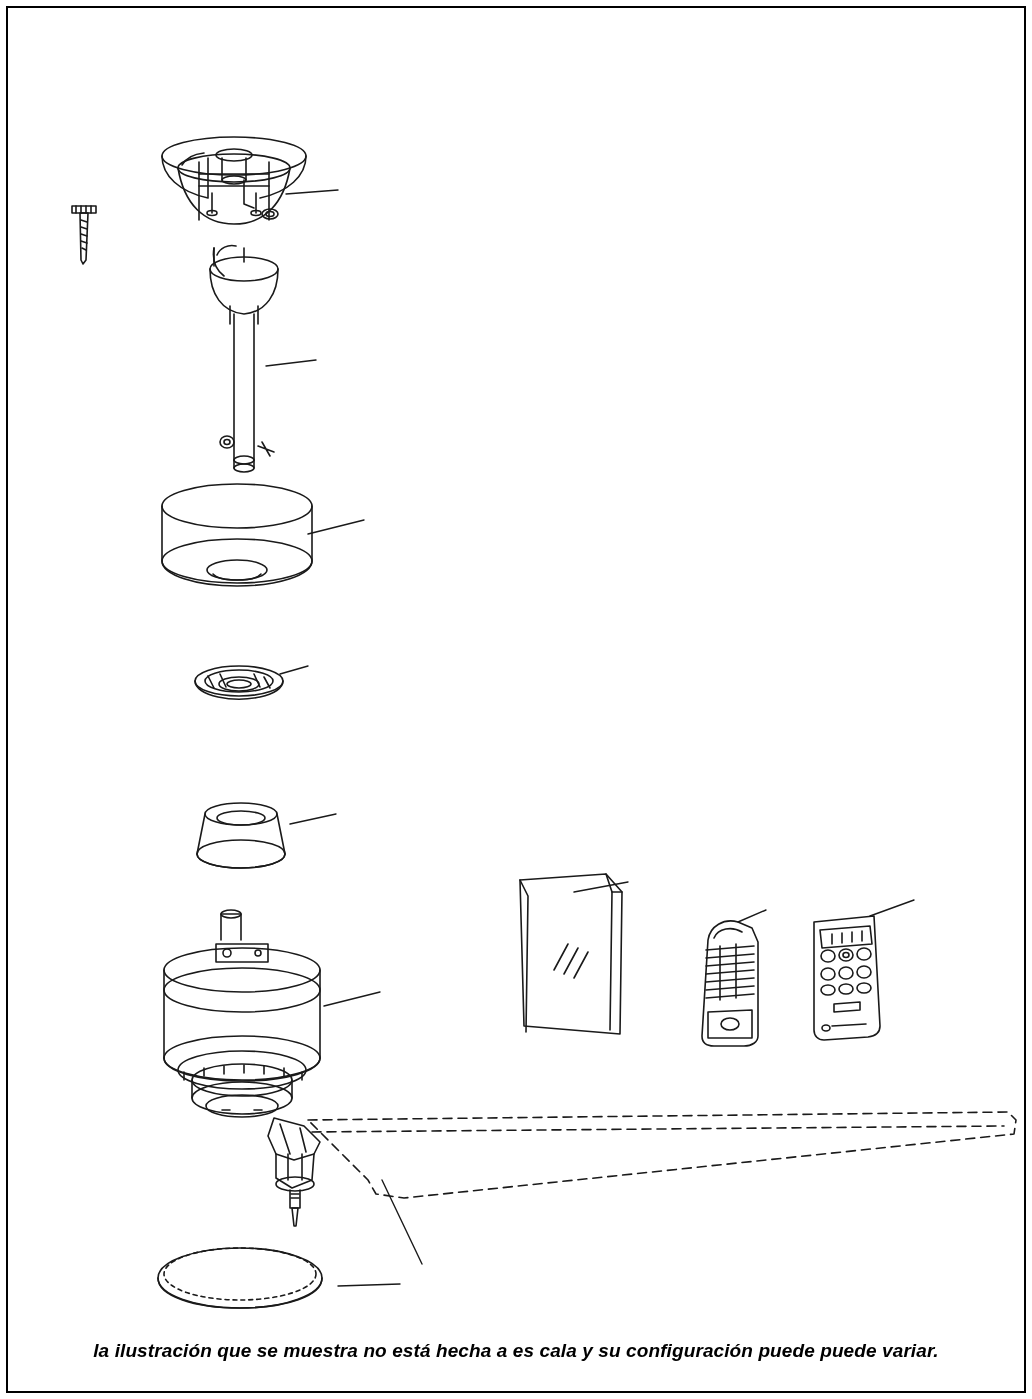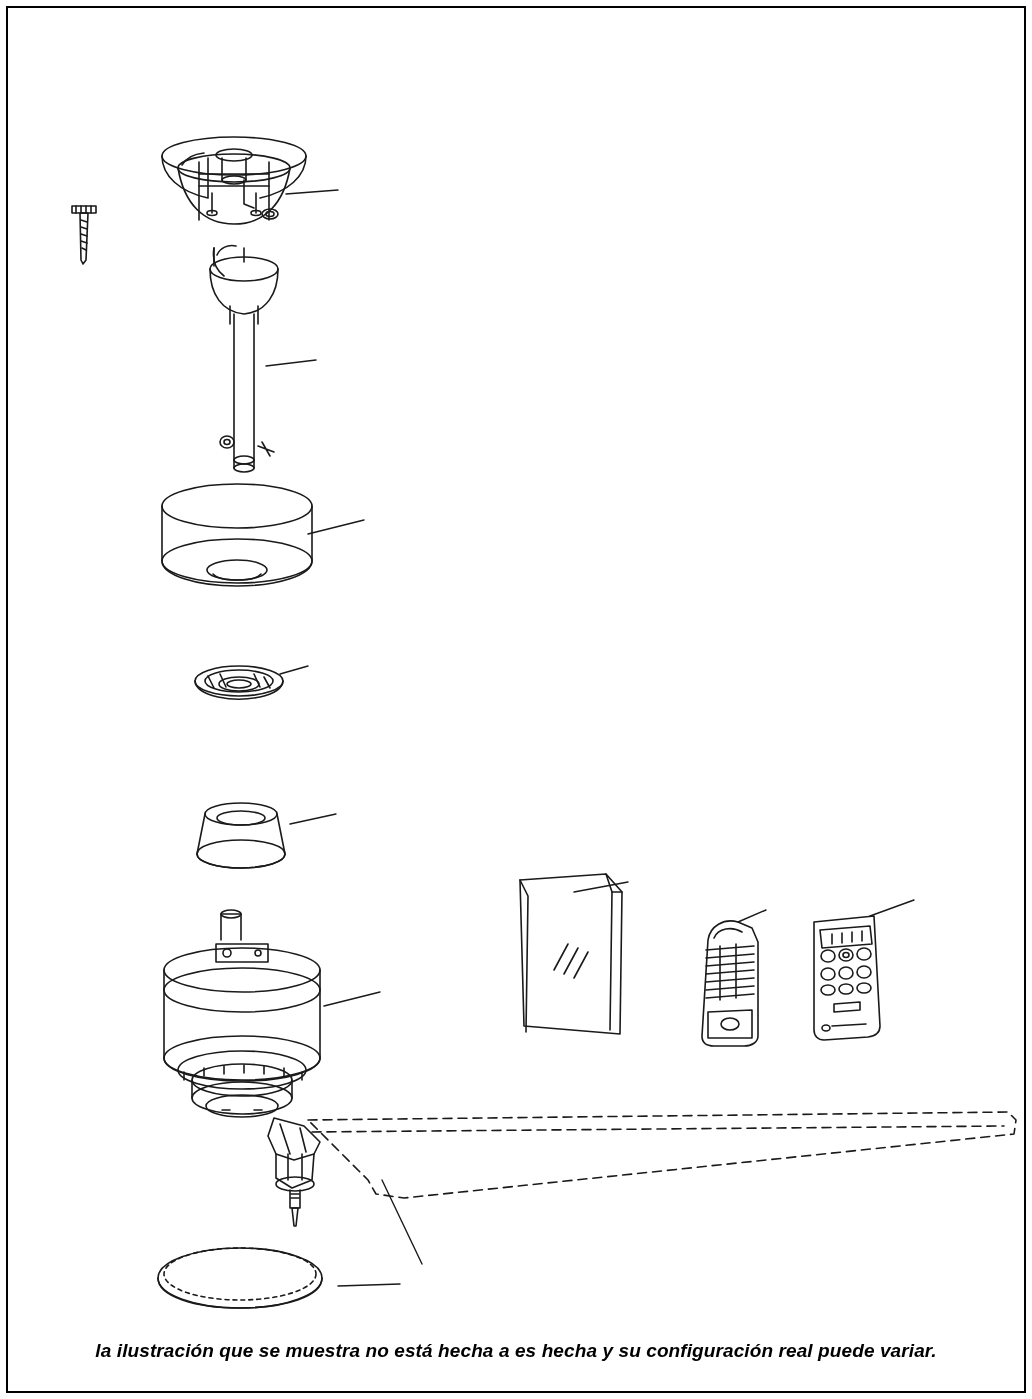--- a/index.html
+++ b/index.html
@@ -221,15 +221,15 @@
           <path d="M566 884 L620 874"></path>
           <path d="M730 914 L758 902"></path>
           <path d="M862 908 L906 892"></path>
           <path d="M374 1172 L414 1256"></path>
         </g>
 
       </g>
     </svg>
   </div>
 
-  <div id="caption">la ilustración que se muestra no está hecha a es hecha y su configuración real puede variar.</div>
+  <div id="caption">la ilustración que se muestra no está hecha a es cala y su configuración puede puede variar.</div>
 
 </div>
 
 </body></html>

